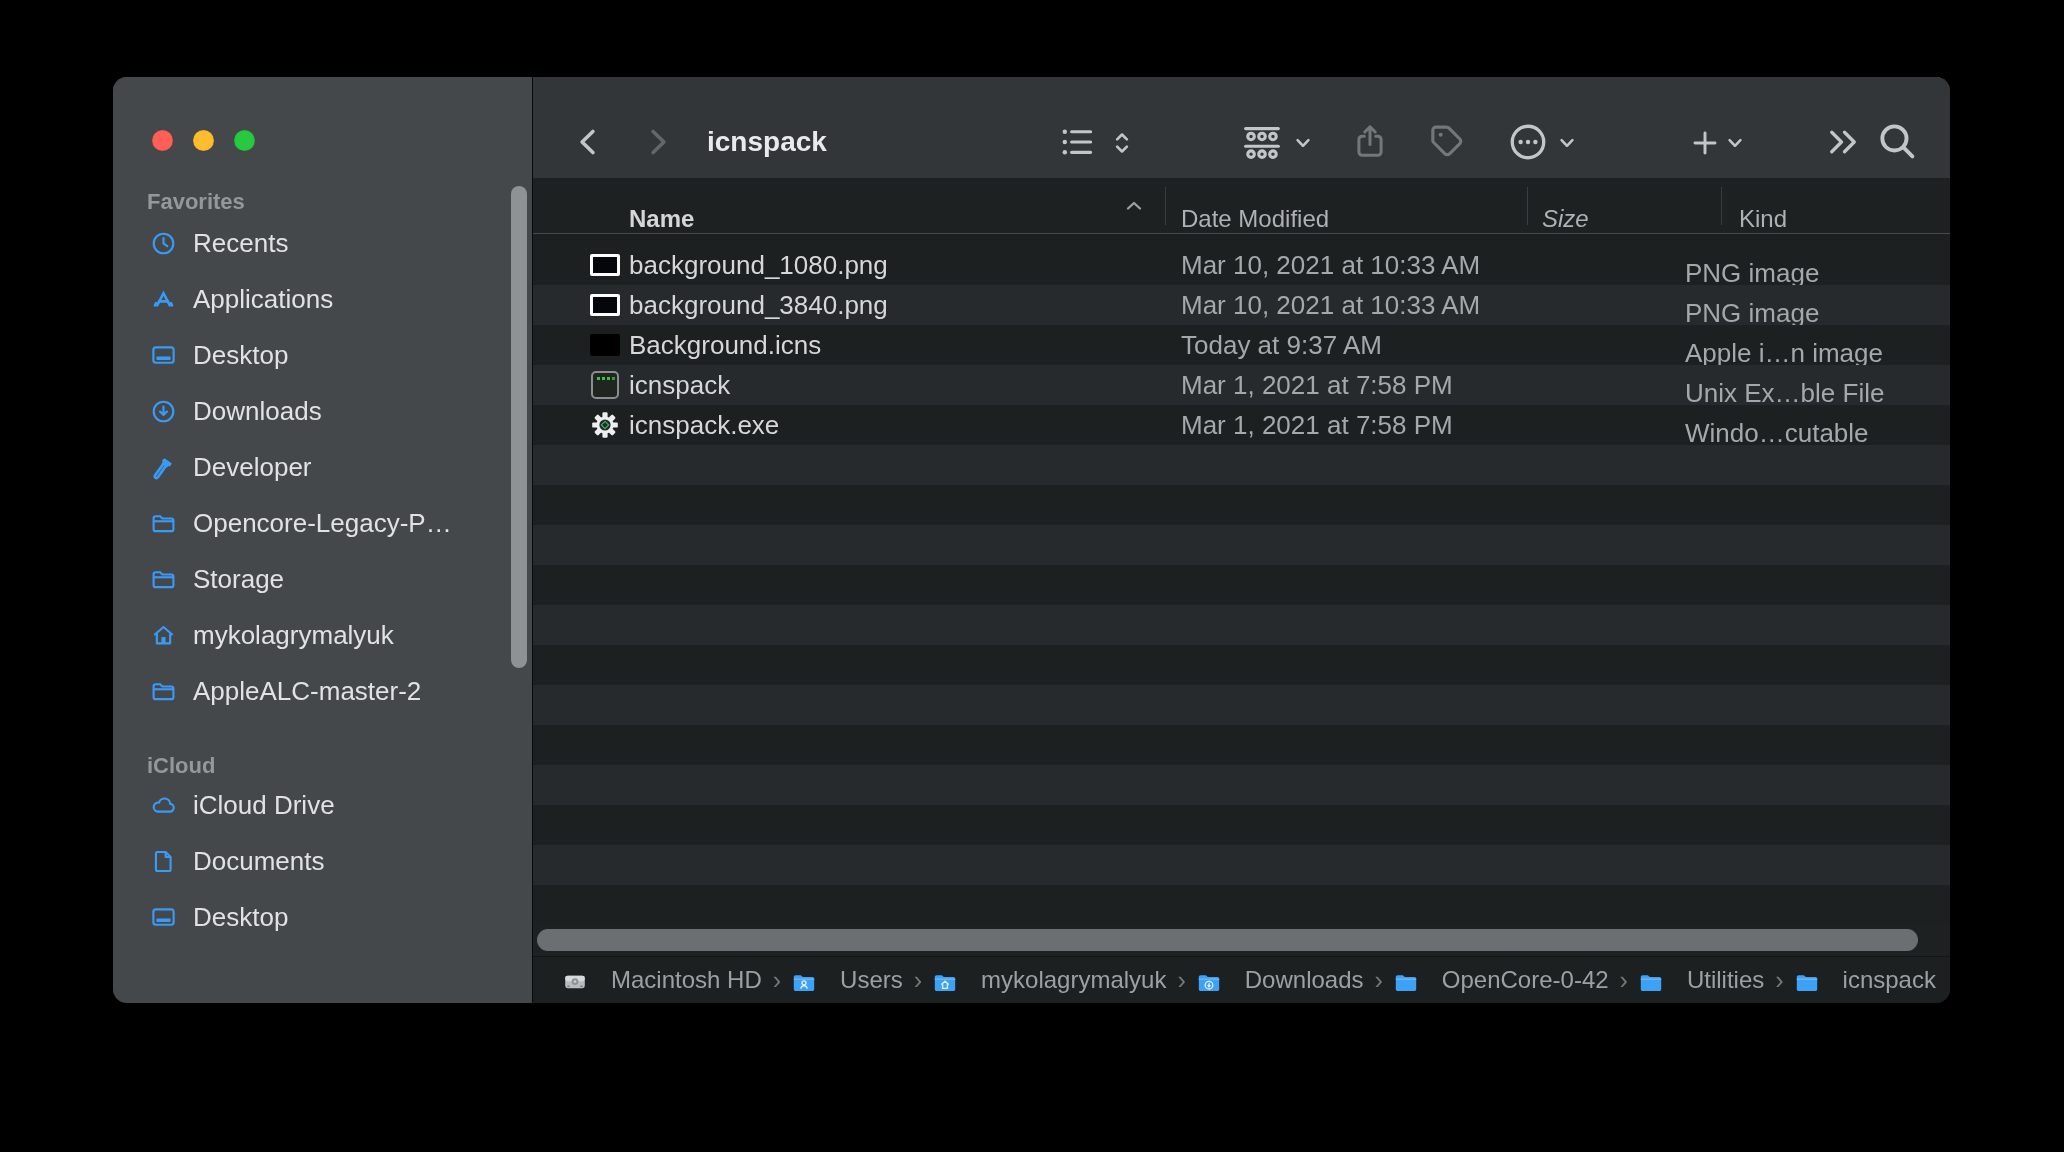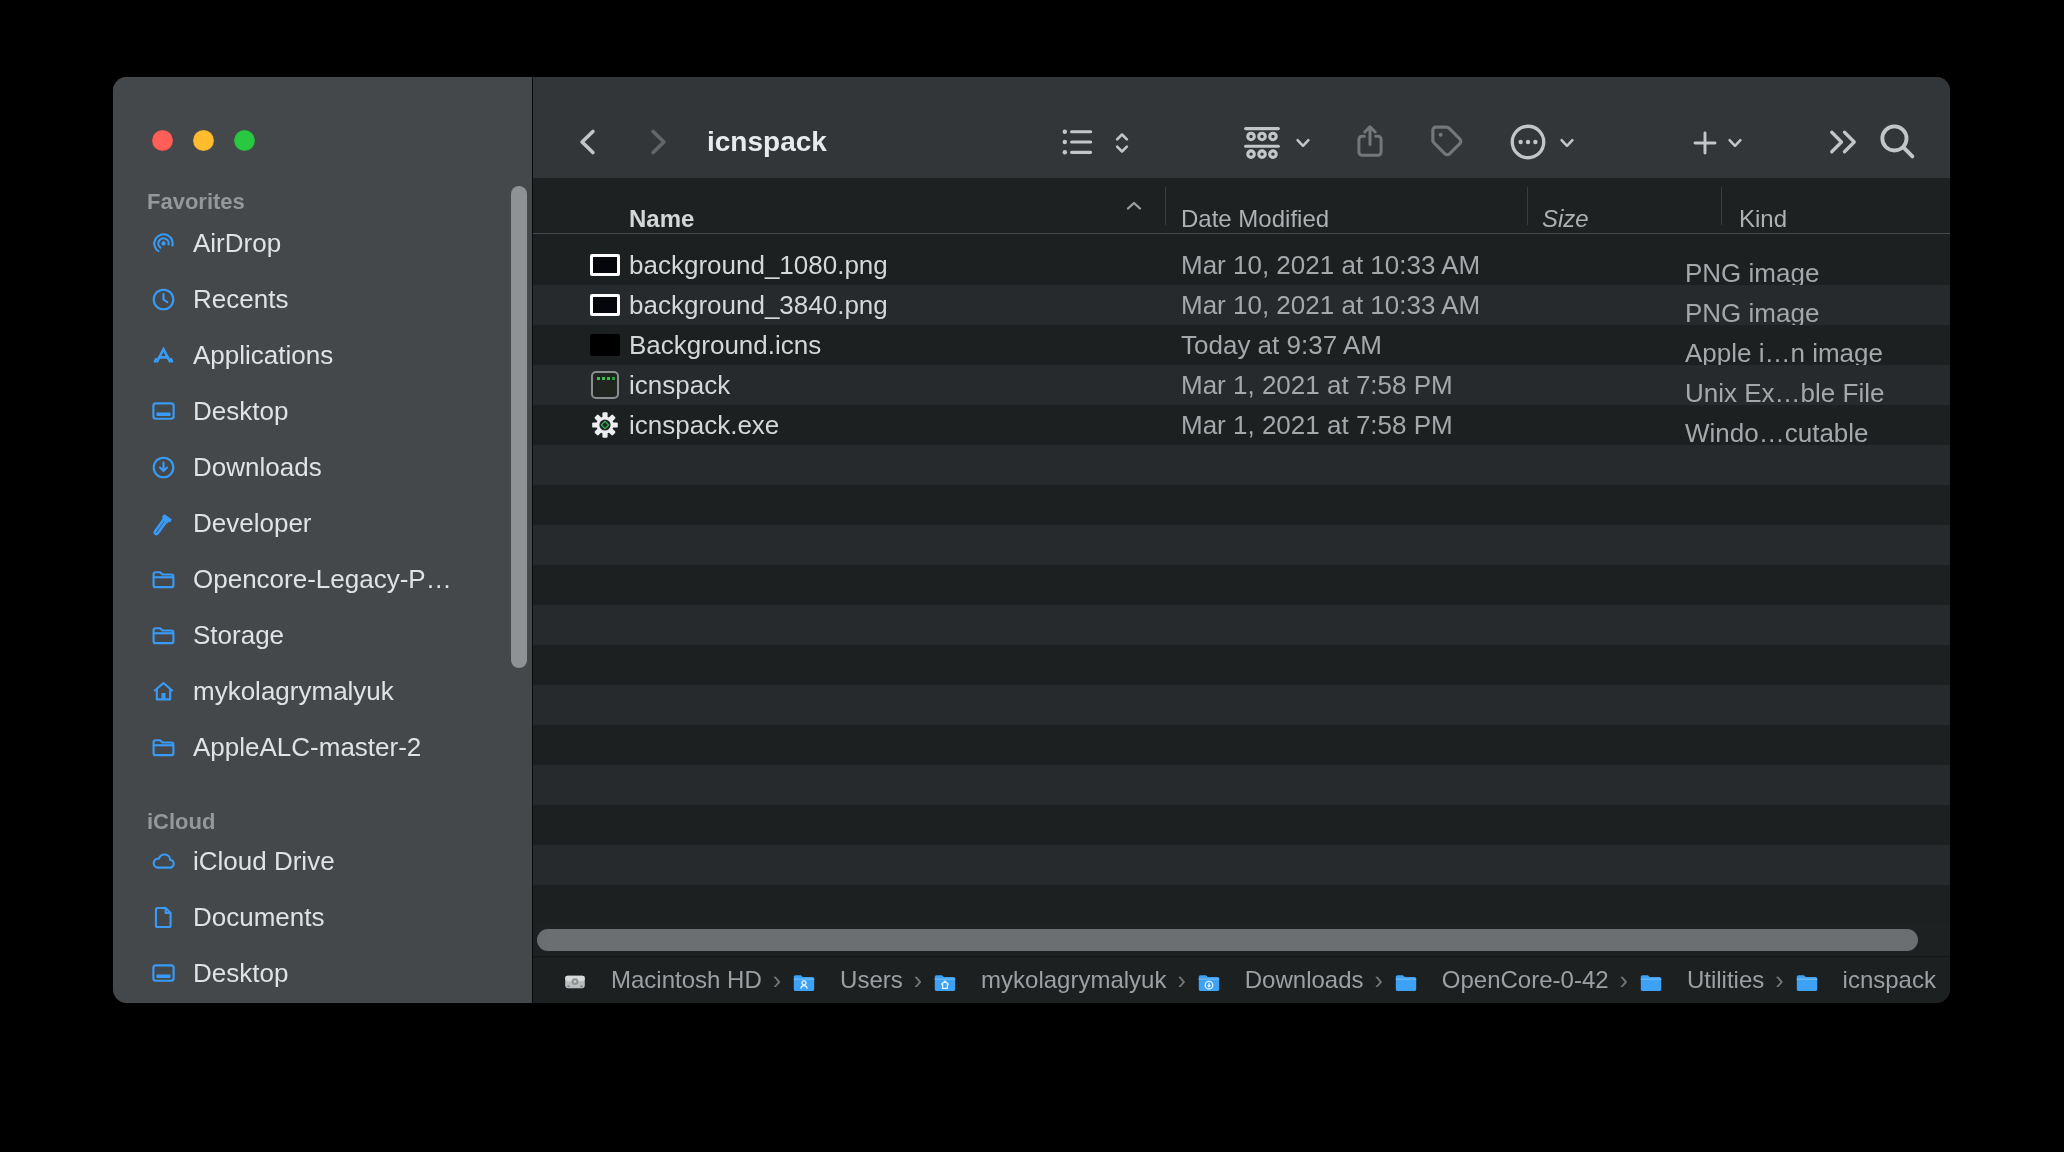--- a/index.html
+++ b/index.html
@@ -72,30 +72,20 @@
       <span class="tl" style="background:#febc2e"></span>
       <span class="tl" style="background:#28c840"></span>
     </div>
 
     <div class="sec-favorites">
       <div class="sec-label">Favorites</div>
 
       <div class="sitem">
         <span class="sicon">
             <svg viewBox="0 0 24 24" fill="none" stroke="currentColor" stroke-width="1.9">
-              <circle cx="12" cy="12" r="4.6" stroke-dasharray="20.5 8.4" transform="rotate(118 12 12)"></circle>
-              <circle cx="12" cy="12" r="8.2" stroke-dasharray="37 14.5" transform="rotate(118 12 12)"></circle>
-              <circle cx="12" cy="12" r="1.9" fill="currentColor" stroke="none"></circle>
-            </svg>
-          </span>
-        <span class="slabel">AirDrop</span>
-      </div>
-      <div class="sitem">
-        <span class="sicon">
-            <svg viewBox="0 0 24 24" fill="none" stroke="currentColor" stroke-width="1.9">
               <circle cx="12" cy="12" r="8.7"></circle>
               <path d="M12 7.2V12l3.4 2.4" stroke-linecap="round"></path>
             </svg>
           </span>
         <span class="slabel">Recents</span>
       </div>
       <div class="sitem">
         <span class="sicon">
             <svg viewBox="0 0 24 24" fill="none" stroke="currentColor" stroke-width="2.3" stroke-linecap="round">
               <path d="M6.4 17.2L12 6.4l5.6 10.8"></path>

